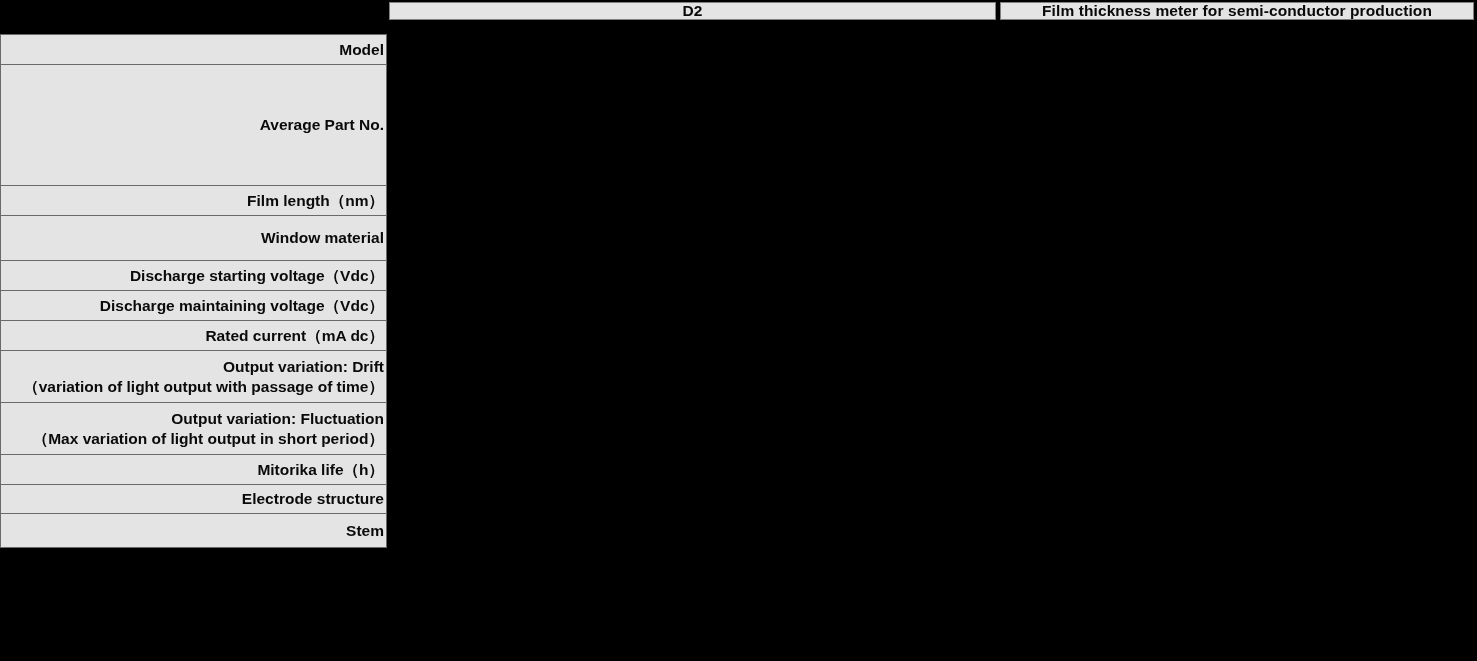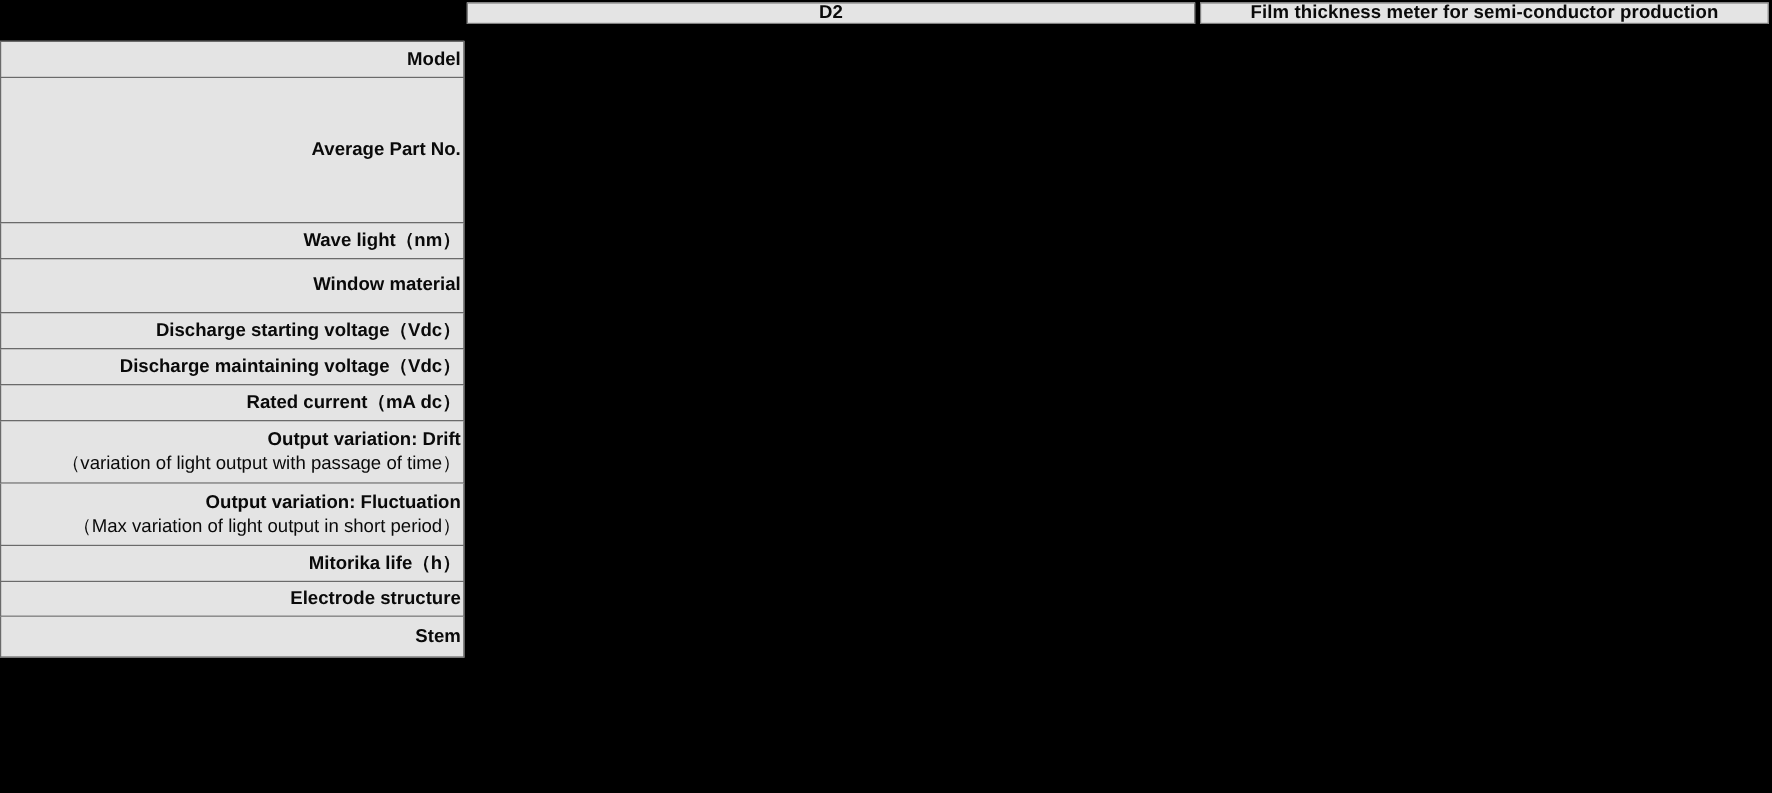--- a/index.html
+++ b/index.html
@@ -78,21 +78,21 @@
     font-size: 15.5px;
     font-weight: bold;
     line-height: 1.28;
     text-align: right;
     white-space: nowrap;
   }
   .row:first-child {
     border-top: 1px solid #6a6a6a;
   }
   .row .line2 {
-    font-weight: normal;
+    font-weight: bold;
   }
 
   
 
   
   .data-body {
     position: absolute;
     left: 388px;
     top: 34px;
     right: 0;
@@ -113,21 +113,21 @@
   <div class="data-body"></div>
 
   <div class="label-col" id="labelCol">
       <div class="row" style="height: 31px;">
         <span>Model</span>
       </div>
       <div class="row" style="height: 121px;">
         <span>Average Part No.</span>
       </div>
       <div class="row" style="height: 30px;">
-        <span>Wave light（nm）</span>
+        <span>Film length（nm）</span>
       </div>
       <div class="row" style="height: 45px;">
         <span>Window material</span>
       </div>
       <div class="row" style="height: 30px;">
         <span>Discharge starting voltage（Vdc）</span>
       </div>
       <div class="row" style="height: 30px; padding-left: 36px;">
         <span>Discharge maintaining voltage（Vdc）</span>
       </div>

